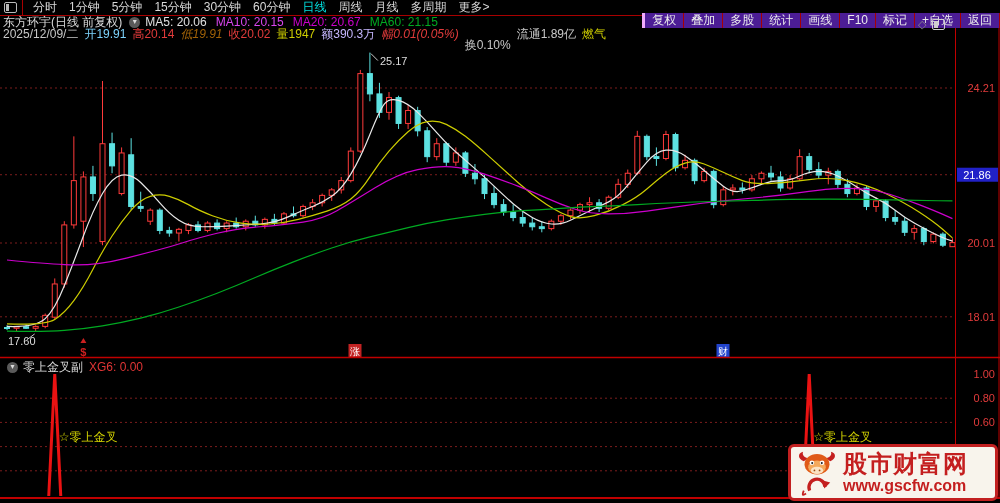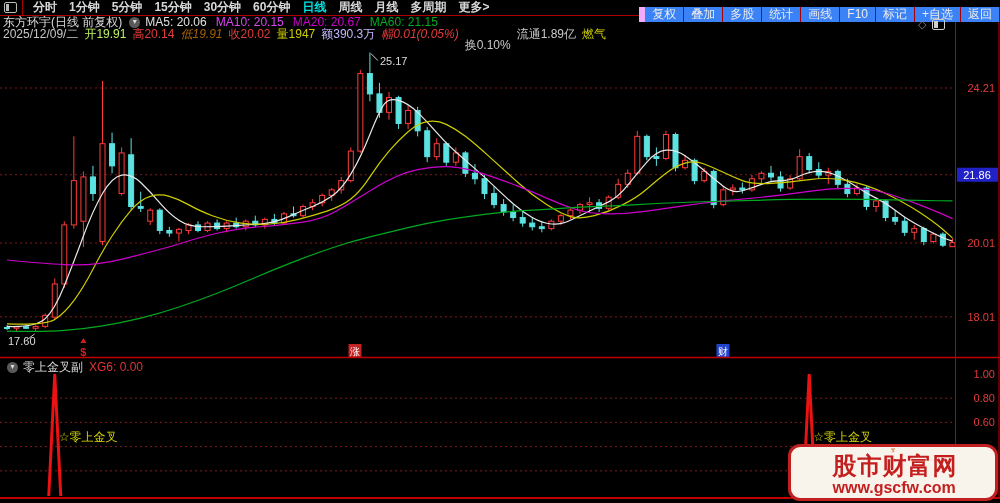--- a/index.html
+++ b/index.html
@@ -5,23 +5,23 @@
   html,body{margin:0;padding:0;background:#111;}
   #app{position:relative;width:1000px;height:503px;background:#000;overflow:hidden;
        font-family:"Liberation Sans","DejaVu Sans",sans-serif;}
   
   .topbar{position:absolute;top:0;left:0;width:1000px;height:15px;background:#000;
           border-bottom:1px solid #a80000;display:flex;align-items:center;z-index:3;}
   .win-icon{width:11px;height:9px;border:1px solid #b9b9b9;border-radius:2px;margin:0 5px 0 4px;position:relative;}
   .win-icon:after{content:'';position:absolute;left:1px;top:1px;bottom:1px;width:3px;background:#b9b9b9;}
   .vsep{width:1px;height:15px;background:#a80000;margin-right:4px;}
   .tabs{display:flex;}
-  .tab{color:#d8d8d8;font-size:12px;line-height:15px;padding:0 6px;white-space:nowrap;cursor:default;font-weight:bold;}
+  .tab{color:#d8d8d8;font-size:12px;line-height:15px;padding:0 6px;white-space:nowrap;cursor:default;}
   .tab.active{color:#00e0e0;}
-  .topbtns{position:absolute;right:0;top:7px;display:flex;height:15px;border-left:6px solid #f0abfc;background:#3b82f6;}
+  .topbtns{position:absolute;right:0;top:13px;display:flex;height:15px;border-left:3px solid #f0abfc;background:#4c1d95;}
   .topbtn{color:#ececec;font-size:12px;line-height:15px;padding:0 7px;border-right:1px solid #a80000;white-space:nowrap;}
   
   .row2{position:absolute;top:16px;left:3px;height:12px;display:flex;align-items:center;z-index:3;font-size:12px;line-height:12px;}
   .row2 .title{color:#dcdcdc;margin-right:2px;white-space:nowrap;}
   .chev{display:inline-block;width:11px;height:11px;border-radius:50%;background:#5a5a5a;color:#ddd;
         font-size:8px;line-height:10px;text-align:center;margin:0 5px;}
   .ma-label{margin-right:9px;white-space:nowrap;}
   .row2-icons{position:absolute;top:18px;left:918px;display:flex;align-items:center;z-index:3;}
   .diamond{color:#8a8a8a;font-size:11px;margin-right:6px;}
   .pane-icon{width:11px;height:9px;border:1px solid #cfcfcf;border-radius:2px;position:relative;}
@@ -30,22 +30,22 @@
   .row3 span{margin-right:6px;white-space:nowrap;}
   
   #chart-svg{position:absolute;top:0;left:0;z-index:1;pointer-events:none;}
   .chart-hit{position:absolute;top:41px;left:0;width:954px;height:316px;z-index:0;}
   
   .subheader{position:absolute;top:361px;left:2px;display:flex;align-items:center;z-index:3;font-size:12px;line-height:13px;}
   .subheader .sub-name{color:#dcdcdc;margin-right:6px;white-space:nowrap;}
   .subheader .sub-xg6{color:#e03535;white-space:nowrap;}
   
   .watermark{position:absolute;right:2px;bottom:2px;width:196px;height:49px;background:#f8f4ec;
-             border:3px solid #c22020;border-radius:12px;display:flex;align-items:center;
-             padding:1px 4px;z-index:5;flex-direction:column;}
+             border:3px solid #c22020;border-radius:6px;display:flex;align-items:center;
+             padding:1px 4px;z-index:5;}
   .wm-text{display:flex;flex-direction:column;margin-left:4px;}
   .wm-site{color:#c41f1f;font-size:24px;font-weight:bold;letter-spacing:1px;line-height:26px;white-space:nowrap;}
   .wm-url{color:#c41f1f;font-size:16px;font-weight:bold;line-height:18px;white-space:nowrap;}
 </style>
 </head>
 <body>
 
 <div id="app">
 
   <div class="topbar">
@@ -82,21 +82,21 @@
     <span class="chev">▾</span>
     <span id="maLabels"><span class="ma-label" style="color: rgb(224, 224, 224);">MA5: 20.06</span><span class="ma-label" style="color: #d946ef;">MA10: 20.15</span><span class="ma-label" style="color: rgb(204, 0, 204);">MA20: 20.67</span><span class="ma-label" style="color: rgb(0, 170, 34);">MA60: 21.15</span></span>
   </div>
   <div class="row2-icons">
     <span class="diamond">◇</span>
     <span class="pane-icon"></span>
   </div>
 
   <div class="row3" id="infoFields">
       <span style="color: rgb(200, 200, 200);">2025/12/09/二</span>
-      <span style="color: #bef264;">开19.91</span>
+      <span style="color: #7dd3fc;">开19.91</span>
       <span style="color: rgb(226, 59, 59);">高20.14</span>
       <span style="color: #a16207; font-style: italic;">低19.91</span>
       <span style="color: rgb(226, 59, 59);">收20.02</span>
       <span style="color: rgb(205, 205, 0);">量1947</span>
       <span style="color: #c4b5fd;">额390.3万</span>
       <span style="color: rgb(226, 59, 59); font-style: italic;">幅0.01(0.05%)</span>
       <span style="color: rgb(200, 200, 200); margin-top: 21px;">换0.10%</span>
       <span style="color: rgb(200, 200, 200);">流通1.89亿</span>
       <span style="color: rgb(205, 205, 0);">燃气</span>
     </div>

